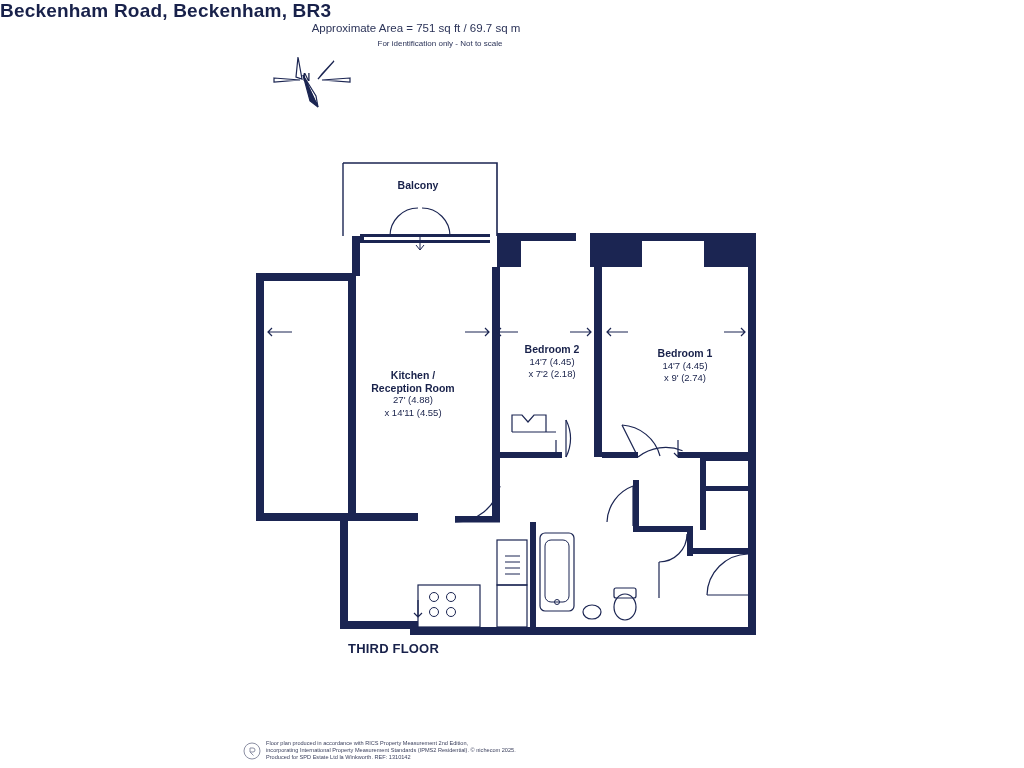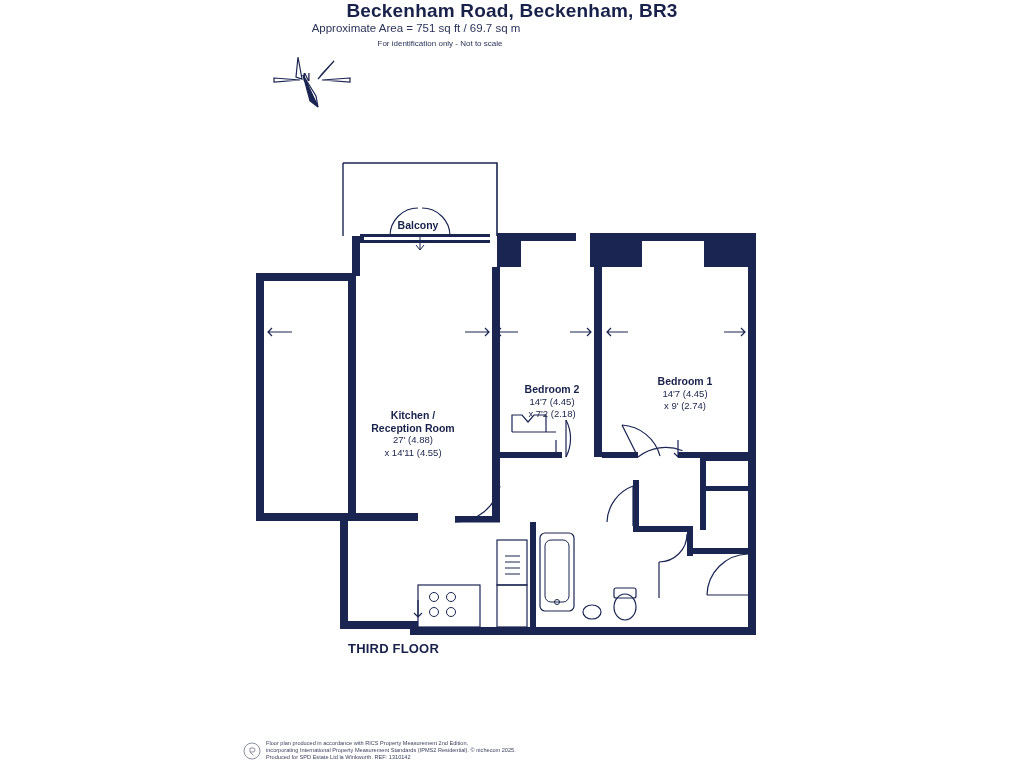--- a/index.html
+++ b/index.html
@@ -18,21 +18,21 @@
   .wrap {
     position: absolute;
     inset: 0;
   }
   
   .title {
     position: absolute;
     top: 0px;
     left: 0;
     width: 1024px;
-    text-align: center;
+    text-align: left;
     font-size: 19px;
     font-weight: bold;
     letter-spacing: .2px;
     color: #18214a;
   }
   .subtitle {
     position: absolute;
     top: 22px;
     left: 0;
     width: 832px;
@@ -72,35 +72,34 @@
     top: 0;
     width: 1024px;
     height: 768px;
   }
   
   .room-label {
     position: absolute;
     text-align: center;
     color: #18214a;
     line-height: 12.5px;
-    margin-top: 40px;
   }
   .room-label .nm {
     font-size: 10.5px;
     font-weight: bold;
     display: block;
   }
   .room-label .dim {
     font-size: 9.5px;
     display: block;
   }
   #lbl-balcony { left: 368px; top: 179px; width: 100px; }
   #lbl-kitchen { left: 318px; top: 369px; width: 190px; }
   #lbl-bed2    { left: 487px; top: 343px; width: 130px; }
-  #lbl-bed1    { left: 620px; top: 335px; width: 130px; }
+  #lbl-bed1    { left: 620px; top: 347px; width: 130px; }
 
   .floor-label {
     position: absolute;
     left: 348px;
     top: 641px;
     font-size: 13px;
     font-weight: bold;
     color: #18214a;
     letter-spacing: .2px;
   }

